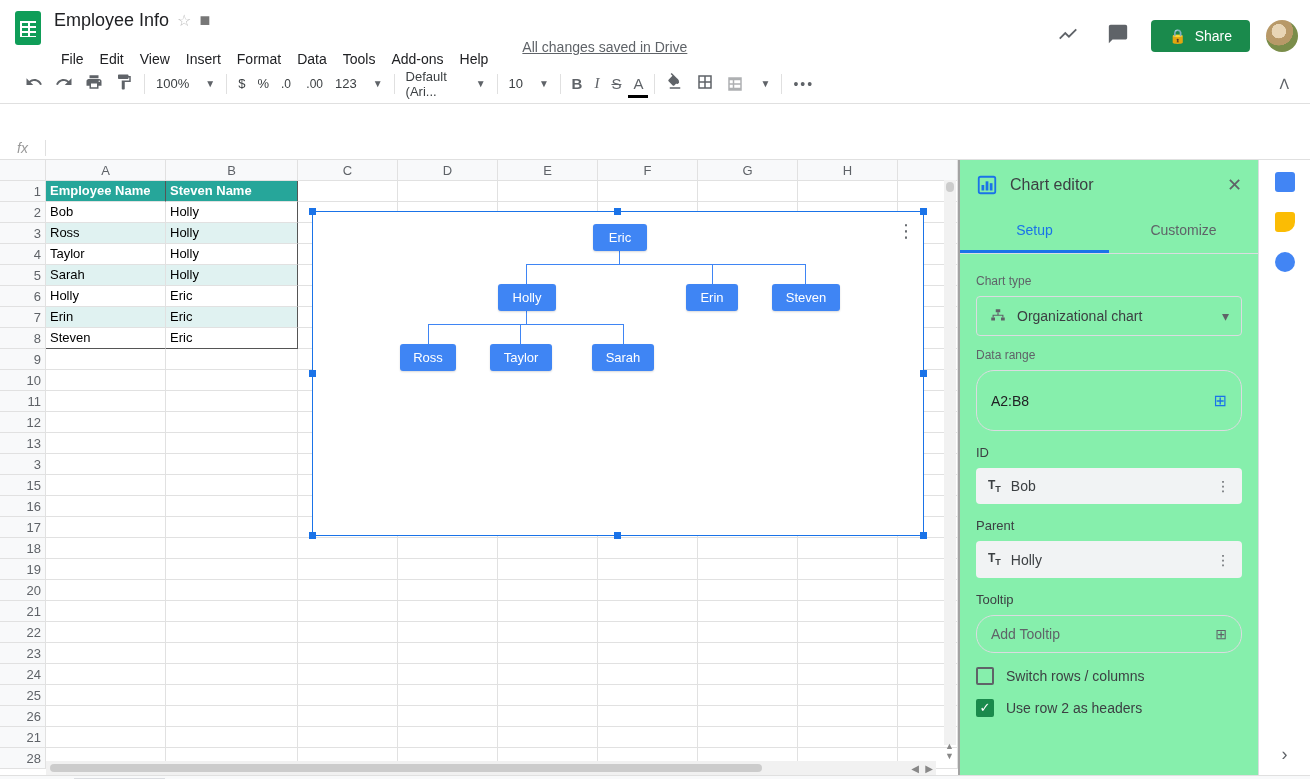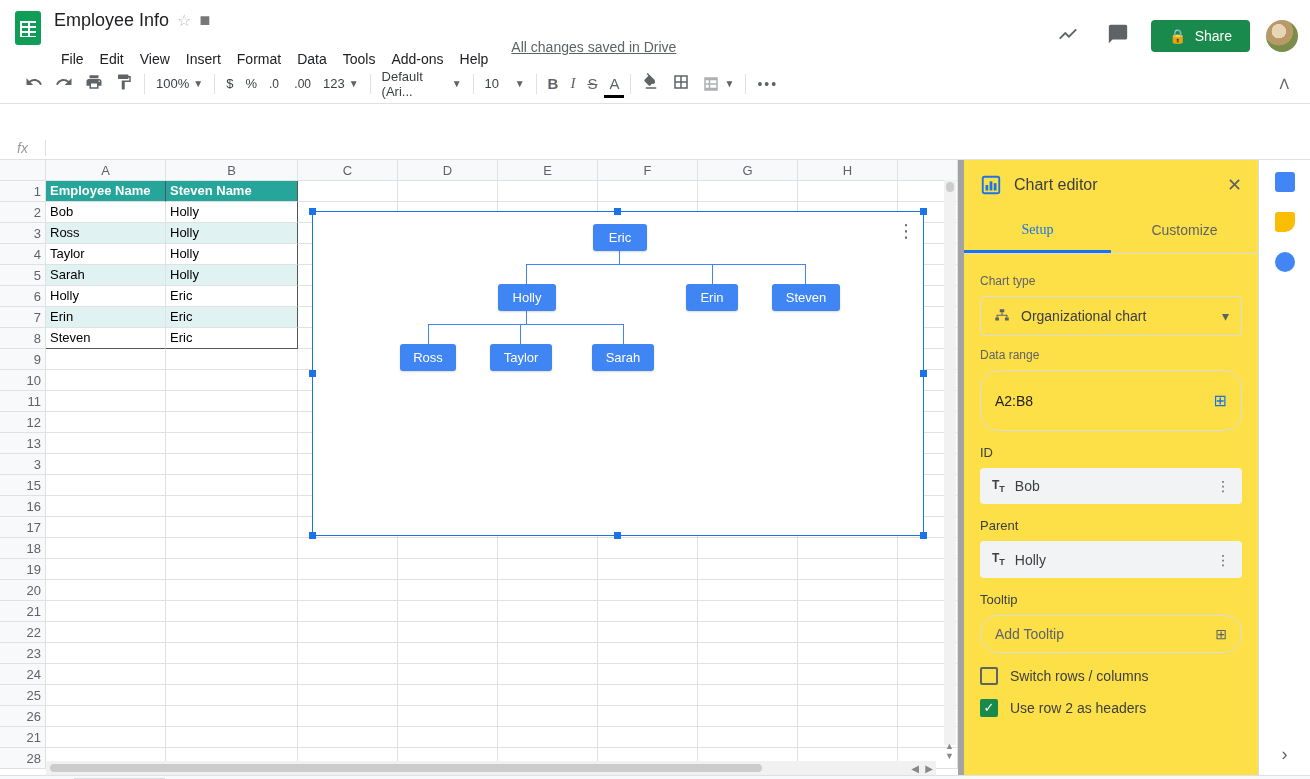--- a/index.html
+++ b/index.html
@@ -10,33 +10,33 @@
   .logo { width: 40px; height: 40px; display: flex; align-items: center; justify-content: center; margin-right: 6px; }
   .logo-icon { width: 26px; height: 34px; background: #0f9d58; border-radius: 3px; position: relative; }
   .logo-icon::after { content: ''; position: absolute; top: 10px; left: 5px; right: 5px; bottom: 8px; background: repeating-linear-gradient(to bottom, #fff 0 2px, transparent 2px 5px), repeating-linear-gradient(to right, #fff 0 2px, transparent 2px 8px); }
   .title-block { flex: 0 0 auto; }
   .doc-title-row { display: flex; align-items: center; gap: 8px; font-size: 18px; color: #5f6368; padding: 2px 0; }
   .doc-title { color: #202124; }
   .star { color: #bbb; font-size: 16px; }
   .folder { color: #777; font-size: 18px; }
   .menubar { display: flex; gap: 2px; font-size: 14px; color: #202124; padding-top: 2px; }
   .menubar > div { padding: 4px 7px; cursor: pointer; margin-top: 12px; }
-  .saved-link { margin-left: 14px; color: #5f6368; text-decoration: underline; font-size: 14px; padding: 4px 0; }
+  .saved-link { margin-left: 25px; color: #5f6368; text-decoration: underline; font-size: 14px; padding: 4px 0; }
   .titlebar-right { margin-left: auto; display: flex; align-items: center; gap: 16px; }
   .icon-btn { color: #5f6368; font-size: 20px; cursor: pointer; padding: 6px; }
   .share-btn { background: #1a8a4c; color: #fff; border-radius: 4px; padding: 8px 18px; display: flex; align-items: center; gap: 8px; font-size: 14px; font-weight: 500; }
   .avatar { width: 32px; height: 32px; border-radius: 50%; background: radial-gradient(circle at 40% 35%, #e8d5b5 25%, #b89968 26% 50%, #7a8d4a 51%); }
 
   
   .toolbar { display: flex; align-items: center; padding: 4px 20px; border-bottom: 1px solid #e0e0e0; height: 40px; gap: 2px; color: #5f6368; position: relative; }
   .toolbar > * { padding: 4px 5px; font-size: 14px; }
   .toolbar .sep { width: 1px; height: 20px; background: #e0e0e0; margin: 0 4px; padding: 0; }
   .toolbar svg { width: 18px; height: 18px; fill: #5f6368; }
   .tb-text { font-size: 13px; color: #3c4043; }
-  .tb-drop { display: flex; align-items: center; gap: 4px; }
+  .tb-drop { display: flex; align-items: center; gap: 16px; }
   .collapse-btn { position: absolute; right: 16px; color: #5f6368; }
 
   
   .formula-bar { display: flex; align-items: center; border-bottom: 1px solid #e0e0e0; height: 24px; margin-top: 32px; }
   .fx-label { width: 46px; text-align: center; font-style: italic; color: #999; border-right: 1px solid #e0e0e0; font-size: 14px; }
 
   
   .main { display: flex; height: calc(100% - 64px - 40px - 24px - 36px); }
 
   
@@ -58,28 +58,28 @@
   .h-tl { top: -4px; left: -4px; } .h-tr { top: -4px; right: -4px; }
   .h-bl { bottom: -4px; left: -4px; } .h-br { bottom: -4px; right: -4px; }
   .h-tm { top: -4px; left: 50%; margin-left: -4px; } .h-bm { bottom: -4px; left: 50%; margin-left: -4px; }
   .h-ml { left: -4px; top: 50%; margin-top: -4px; } .h-mr { right: -4px; top: 50%; margin-top: -4px; }
   .chart-menu { position: absolute; top: 8px; right: 8px; color: #5f6368; font-size: 18px; }
   .org-chart { position: relative; width: 100%; height: 100%; }
   .node { position: absolute; background: #3f85f4; color: #fff; font-size: 13px; border-radius: 3px; padding: 6px 0; text-align: center; box-shadow: 0 1px 2px rgba(0,0,0,0.15); }
   .org-chart .conn { position: absolute; background: #3f85f4; }
 
   
-  .sidebar { width: 300px; border-left: 6px solid #a3a3a3; display: flex; flex-direction: column; background: #fde047; }
+  .sidebar { width: 300px; border-left: 2px solid #a3a3a3; display: flex; flex-direction: column; background: #86efac; }
   .sb-header { display: flex; align-items: center; padding: 14px 16px; gap: 12px; }
   .sb-header-icon { width: 22px; height: 22px; color: #1a73e8; }
   .sb-title { font-size: 16px; color: #3c4043; flex: 1; }
   .sb-close { font-size: 18px; color: #5f6368; cursor: pointer; }
   .sb-tabs { display: flex; border-bottom: 1px solid #dadce0; }
   .sb-tab { flex: 1; text-align: center; padding: 12px 0; font-size: 14px; color: #5f6368; cursor: pointer; }
-  .sb-tab.active { color: #1a73e8; border-bottom: 3px solid #1a73e8; font-weight: 500; font-family: Liberation Serif, serif; }
+  .sb-tab.active { color: #1a73e8; border-bottom: 3px solid #1a73e8; font-weight: 500; }
   .sb-body { padding: 14px 16px; overflow-y: auto; flex: 1; }
   .sb-label { font-size: 12px; color: #5f6368; margin: 6px 0 8px; }
   .sb-label.bold { font-size: 13px; color: #3c4043; font-weight: 500; margin-top: 14px; }
   .sb-select { border: 1px solid #dadce0; border-radius: 4px; padding: 10px 12px; display: flex; align-items: center; gap: 10px; font-size: 14px; color: #3c4043; position: relative; margin-bottom: 12px; }
   .sb-select .caret { margin-left: auto; color: #5f6368; }
   .sb-input { border: 1px solid #dadce0; border-radius: 18px; padding: 20px 14px; display: flex; align-items: center; font-size: 14px; position: relative; }
   .sb-input .grid-ico { margin-left: auto; color: #1a73e8; font-size: 16px; }
   .sb-chip { background: #f1f3f4; border-radius: 4px; padding: 10px 12px; display: flex; align-items: center; gap: 10px; font-size: 14px; color: #3c4043; margin-top: 6px; }
   .sb-chip .more { margin-left: auto; color: #5f6368; }
   .sb-add { border: 1px solid #dadce0; border-radius: 18px; padding: 10px 14px; display: flex; align-items: center; font-size: 14px; color: #5f6368; }

